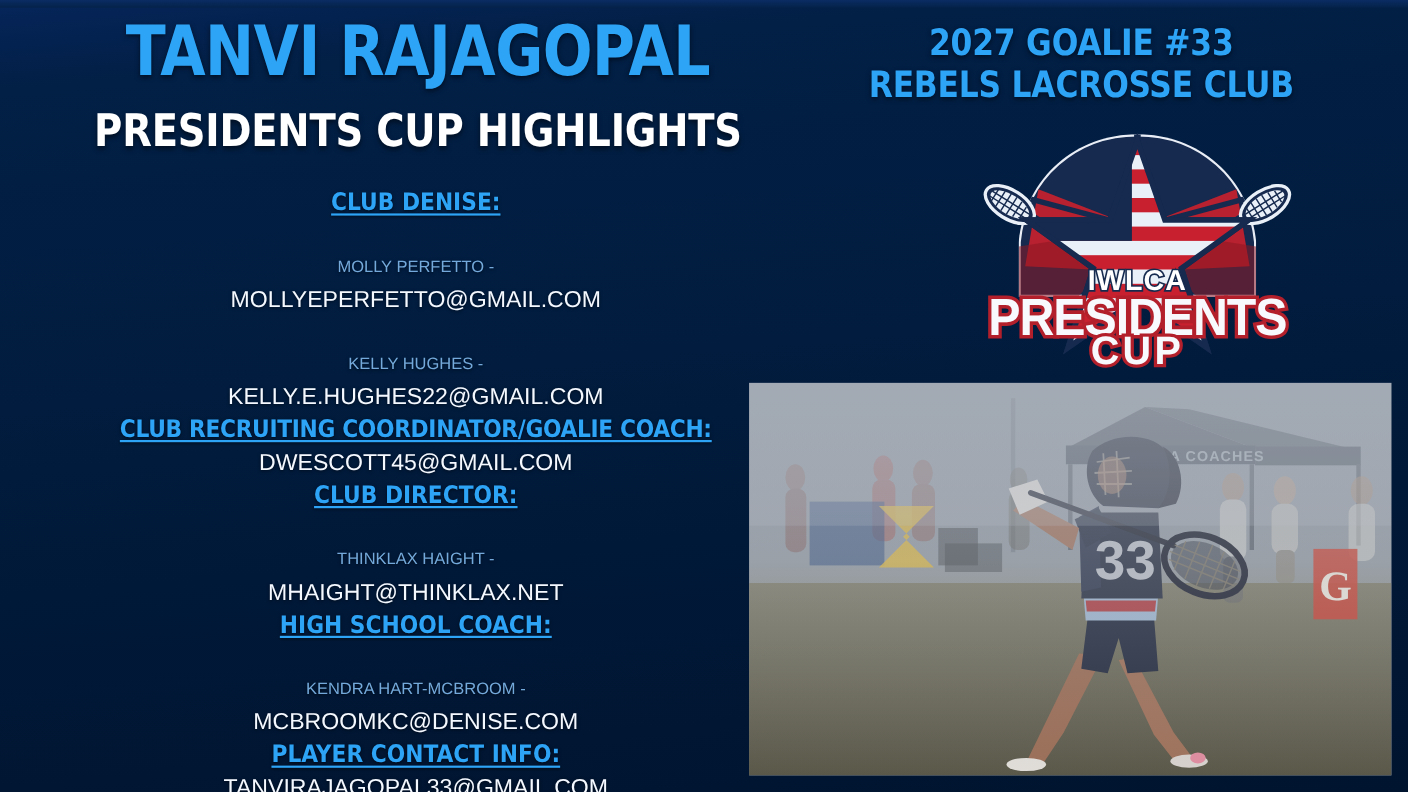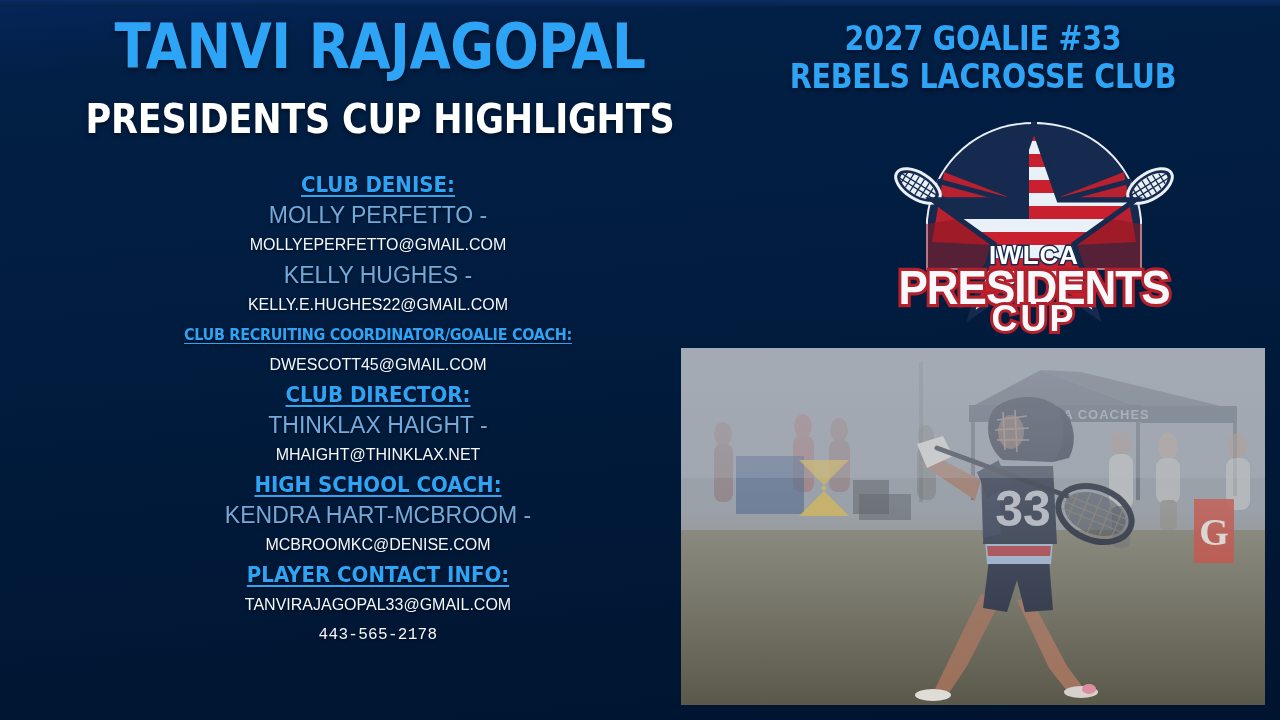--- a/index.html
+++ b/index.html
@@ -60,31 +60,32 @@
     display:block;
     font-family:"Liberation Sans Narrow","DejaVu Sans Condensed","Liberation Sans",sans-serif;
     font-weight:700; font-stretch:condensed;
     font-size:22px; line-height:30px;
     color:#2ea4f7;
     text-decoration:underline; text-underline-offset:3px;
     text-decoration-thickness:2px;
     white-space:nowrap;
     text-shadow:0 1px 3px rgba(0,0,0,.6);
   }
-  .c-head.wide{ font-size:16px; letter-spacing:-0.3px;text-decoration:underline; }
+  .c-head.wide{ font-size:22px; letter-spacing:-0.3px;text-decoration:underline; }
   .c-name{
     display:block;
-    font-size:23px; line-height:30px;
+    font-size:15px; line-height:30px;
     color:#74aadb; font-weight:400;
     white-space:nowrap;
     text-shadow:0 1px 3px rgba(0,0,0,.55);
+    margin-top:28px;
   }
   .c-mail{
     display:block;
-    font-size:16px; line-height:30px;
+    font-size:21px; line-height:30px;
     color:#f4f8ff; font-weight:400;
     white-space:nowrap;
     text-shadow:0 1px 3px rgba(0,0,0,.55);
   }
   .c-phone{ letter-spacing:.3px;font-family:Liberation Mono, monospace; }
 
   
   #logo{
     position:absolute; left:884px; top:112px; width:300px; height:225px;
   }

